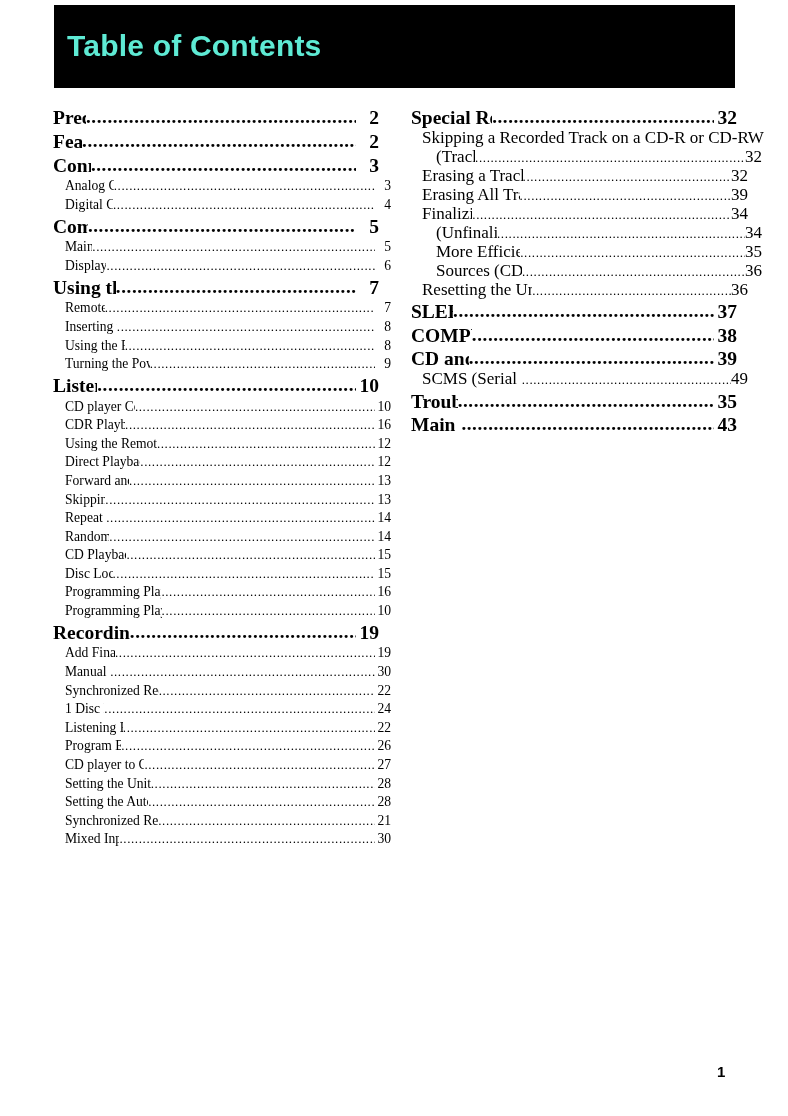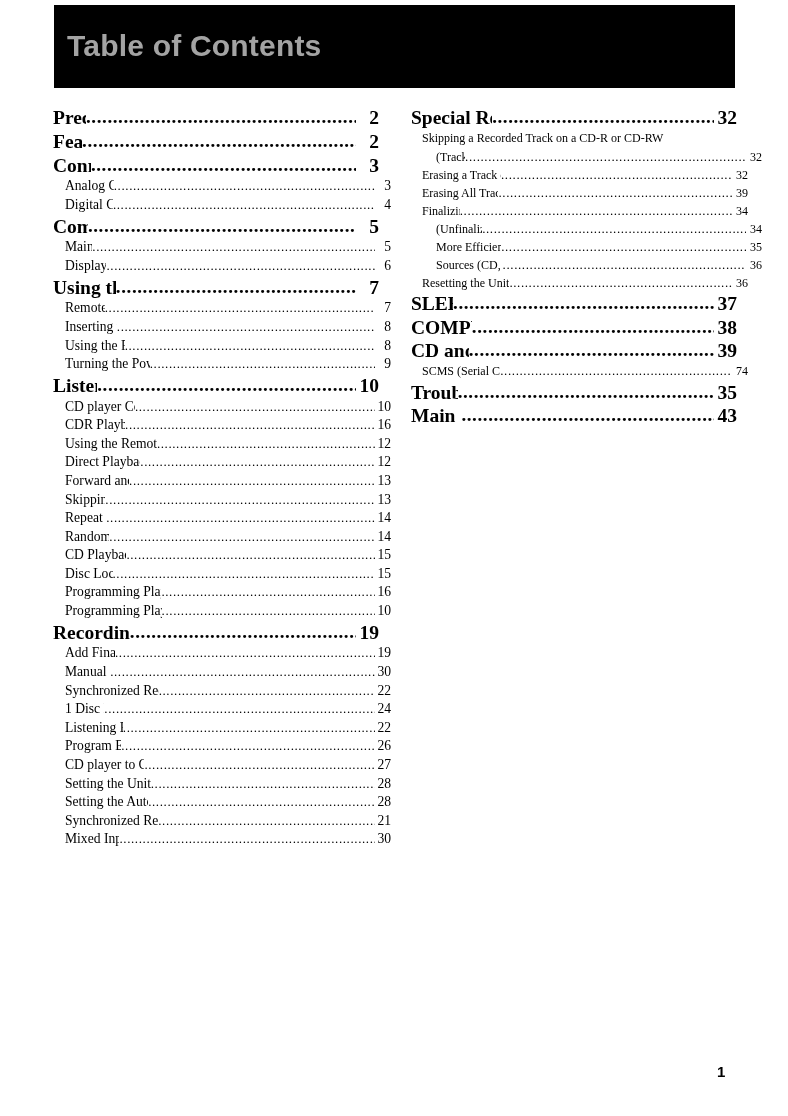--- a/index.html
+++ b/index.html
@@ -25,21 +25,21 @@
     height: 83px;
     background: #000000;
     display: flex;
     align-items: center;
   }
   #header-title {
     font-family: "Liberation Sans", "DejaVu Sans", sans-serif;
     font-weight: bold;
     font-size: 30px;
     letter-spacing: 0.2px;
-    color: #a3a3a3;
+    color: #5eead4;
     padding-left: 13px;
     line-height: 1;
     margin-top: -2px;
   }
 
   
   #toc {
     position: absolute;
     left: 0;
     top: 106px;
@@ -105,21 +105,21 @@
     font-size: 13.6px;
     line-height: 18.6px;
     padding-left: 12px;
   }
   .lvl2 .entry-text { padding-right: 1.5px; }
   .lvl2 .leader::after { font-size: 13px; }
   .lvl2 .pageno { min-width: 16px; }
 
   
   #col-right .lvl2 {
-    font-size: 12px;
+    font-size: 17px;
     line-height: 18.1px;
     padding-left: 11px;
   }
   #col-right .lvl1 {
     font-size: 19.5px;
     line-height: 23.4px;
   }
 
   
   .wrap-first {
@@ -503,21 +503,21 @@
         <div class="entry-line">
           <span class="entry-text">CD and CDR Messages</span>
           <span class="leader"></span>
           <span class="pageno">39</span>
         </div>
       </div>
       <div class="entry lvl2">
         <div class="entry-line">
           <span class="entry-text">SCMS (Serial Copy Management System)</span>
           <span class="leader"></span>
-          <span class="pageno">74</span>
+          <span class="pageno">49</span>
         </div>
       </div>
       <div class="entry lvl1 gap-wide">
         <div class="entry-line">
           <span class="entry-text">Troubleshooting</span>
           <span class="leader"></span>
           <span class="pageno">35</span>
         </div>
       </div>
       <div class="entry lvl1">

